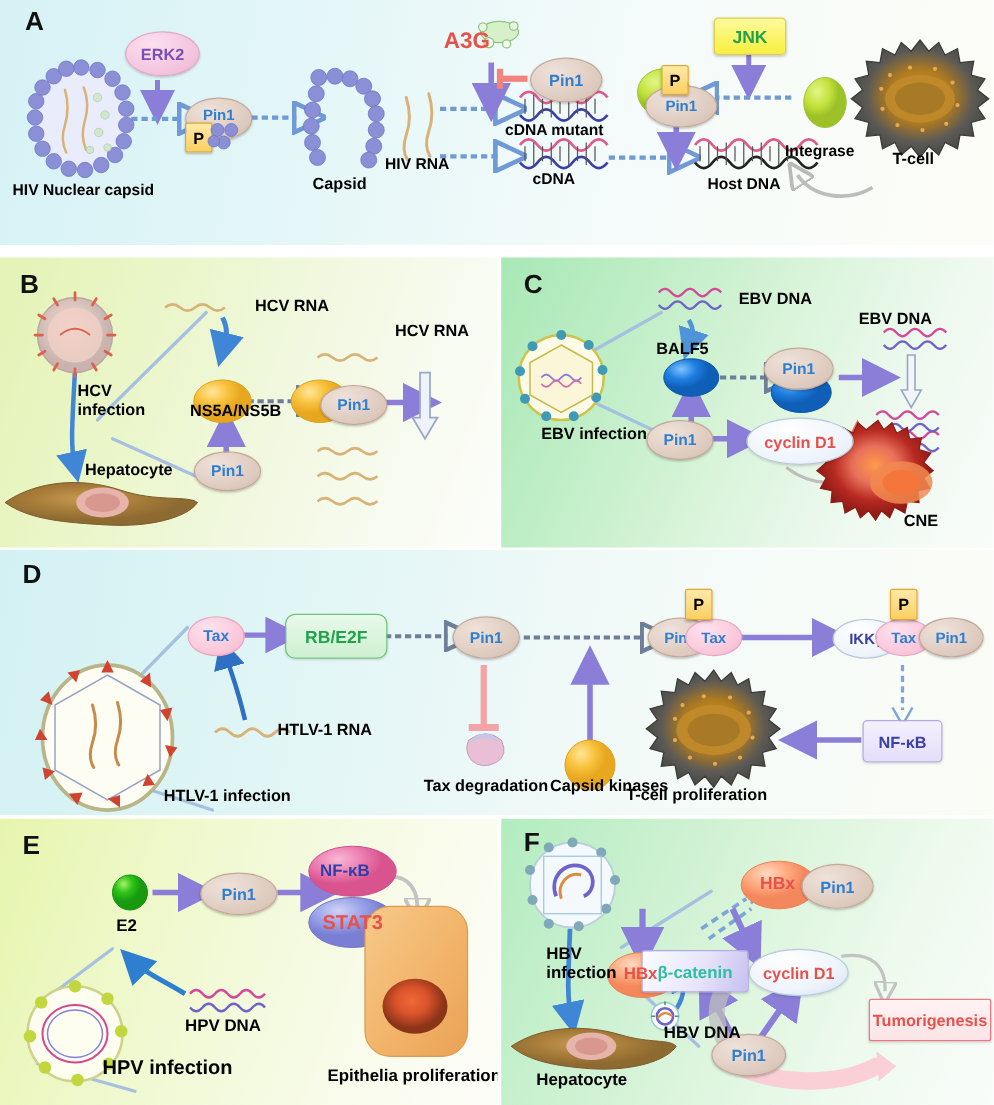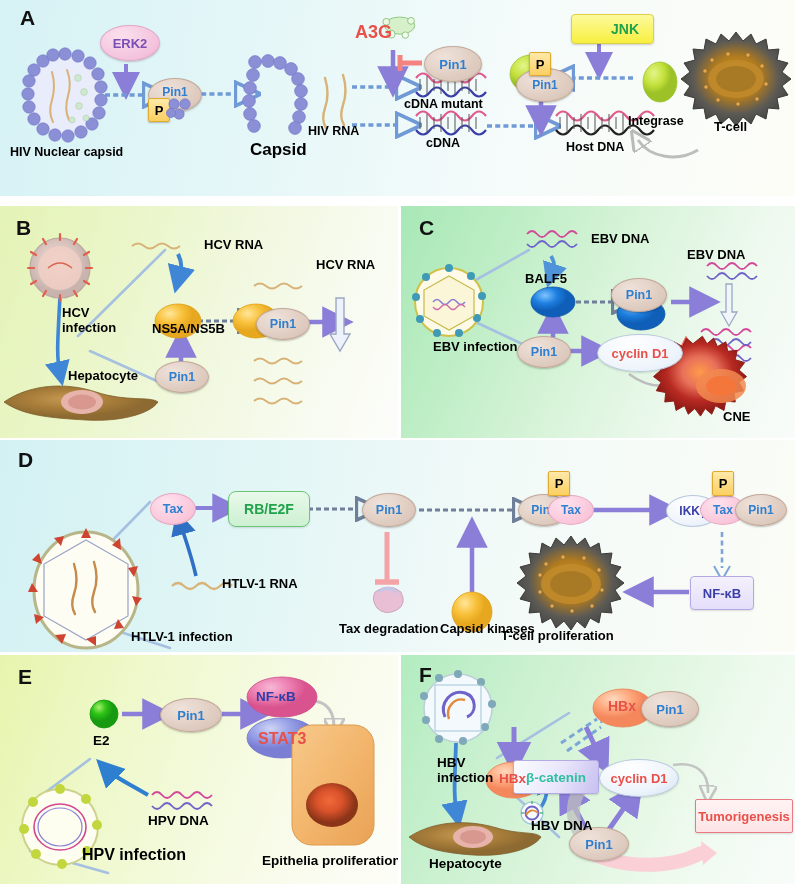--- a/index.html
+++ b/index.html
@@ -261,26 +261,26 @@
 
     <div class="ell pin1" style="left:516px;top:68px;width:56px;height:32px;font-size:12px;">
       <span>Pin1</span>
     </div>
     <div class="box pbox" style="left:529px;top:52px;width:20px;height:22px;font-size:13px;">
       <span>P</span>
     </div>
 
     <div class="box" style="left:571px;top:14px;width:56px;height:28px;font-size:14px;border-radius:4px;
                 background:linear-gradient(#fdfa9d,#f7ef3f);border:1px solid #ddd045;color:#22a24b;
-                box-shadow:0 1px 2px rgba(0,0,0,.18);padding-left:25px;">
+                box-shadow:0 1px 2px rgba(0,0,0,.18);">
       <span>JNK</span>
     </div>
 
     <div class="lbl" style="left:10px;top:145px;font-size:12.5px;">HIV Nuclear capsid</div>
-    <div class="lbl" style="left:250px;top:140px;font-size:17px;text-align:center;">Capsid</div>
+    <div class="lbl" style="left:250px;top:140px;font-size:13px;text-align:center;">Capsid</div>
     <div class="lbl" style="left:308px;top:124px;font-size:12.5px;">HIV RNA</div>
     <div class="lbl" style="left:404px;top:97px;font-size:12.5px;">cDNA mutant</div>
     <div class="lbl" style="left:426px;top:136px;font-size:12.5px;">cDNA</div>
     <div class="lbl" style="left:566px;top:140px;font-size:12.5px;">Host DNA</div>
     <div class="lbl" style="left:628px;top:114px;font-size:12.5px;">Integrase</div>
     <div class="lbl" style="left:714px;top:120px;font-size:13px;">T-cell</div>
   </div>
 
   <div class="panel" style="left:0;top:206px;width:398px;height:232px;
               background:linear-gradient(110deg,#e4f3b6 0%,#eaf6c8 28%,#f1f8df 55%,#f8fbf0 80%,#fcfdfa 100%);">

